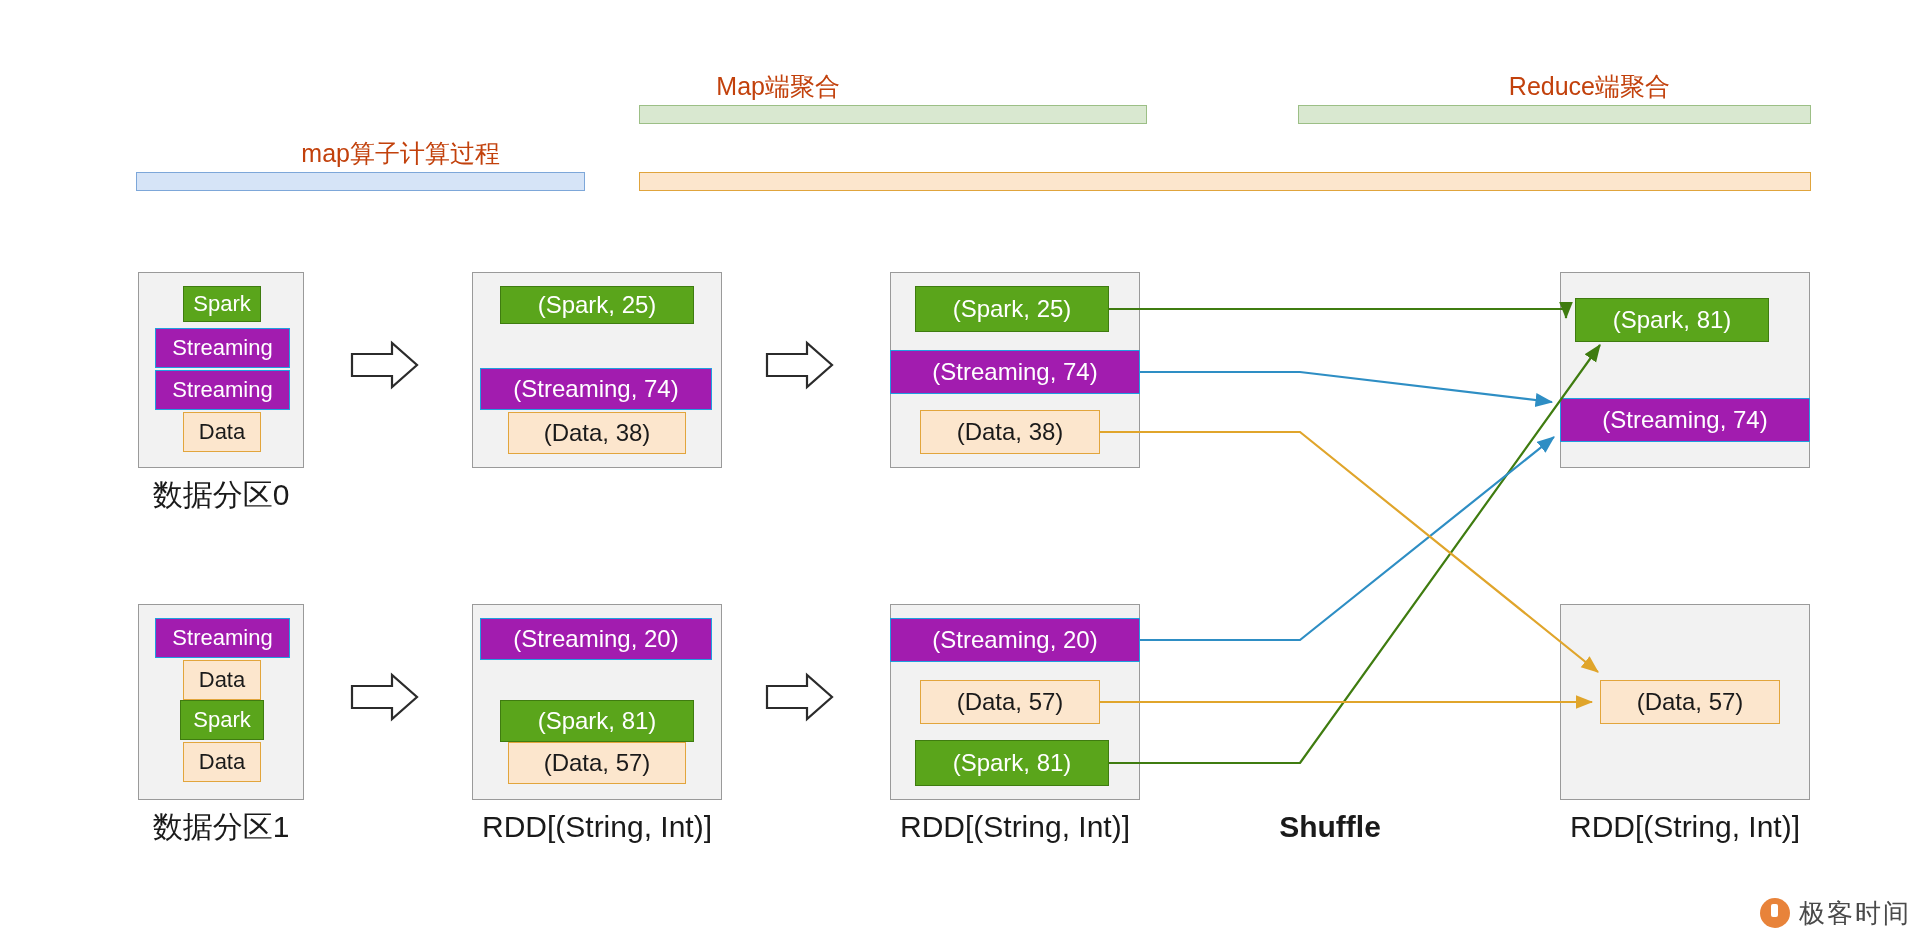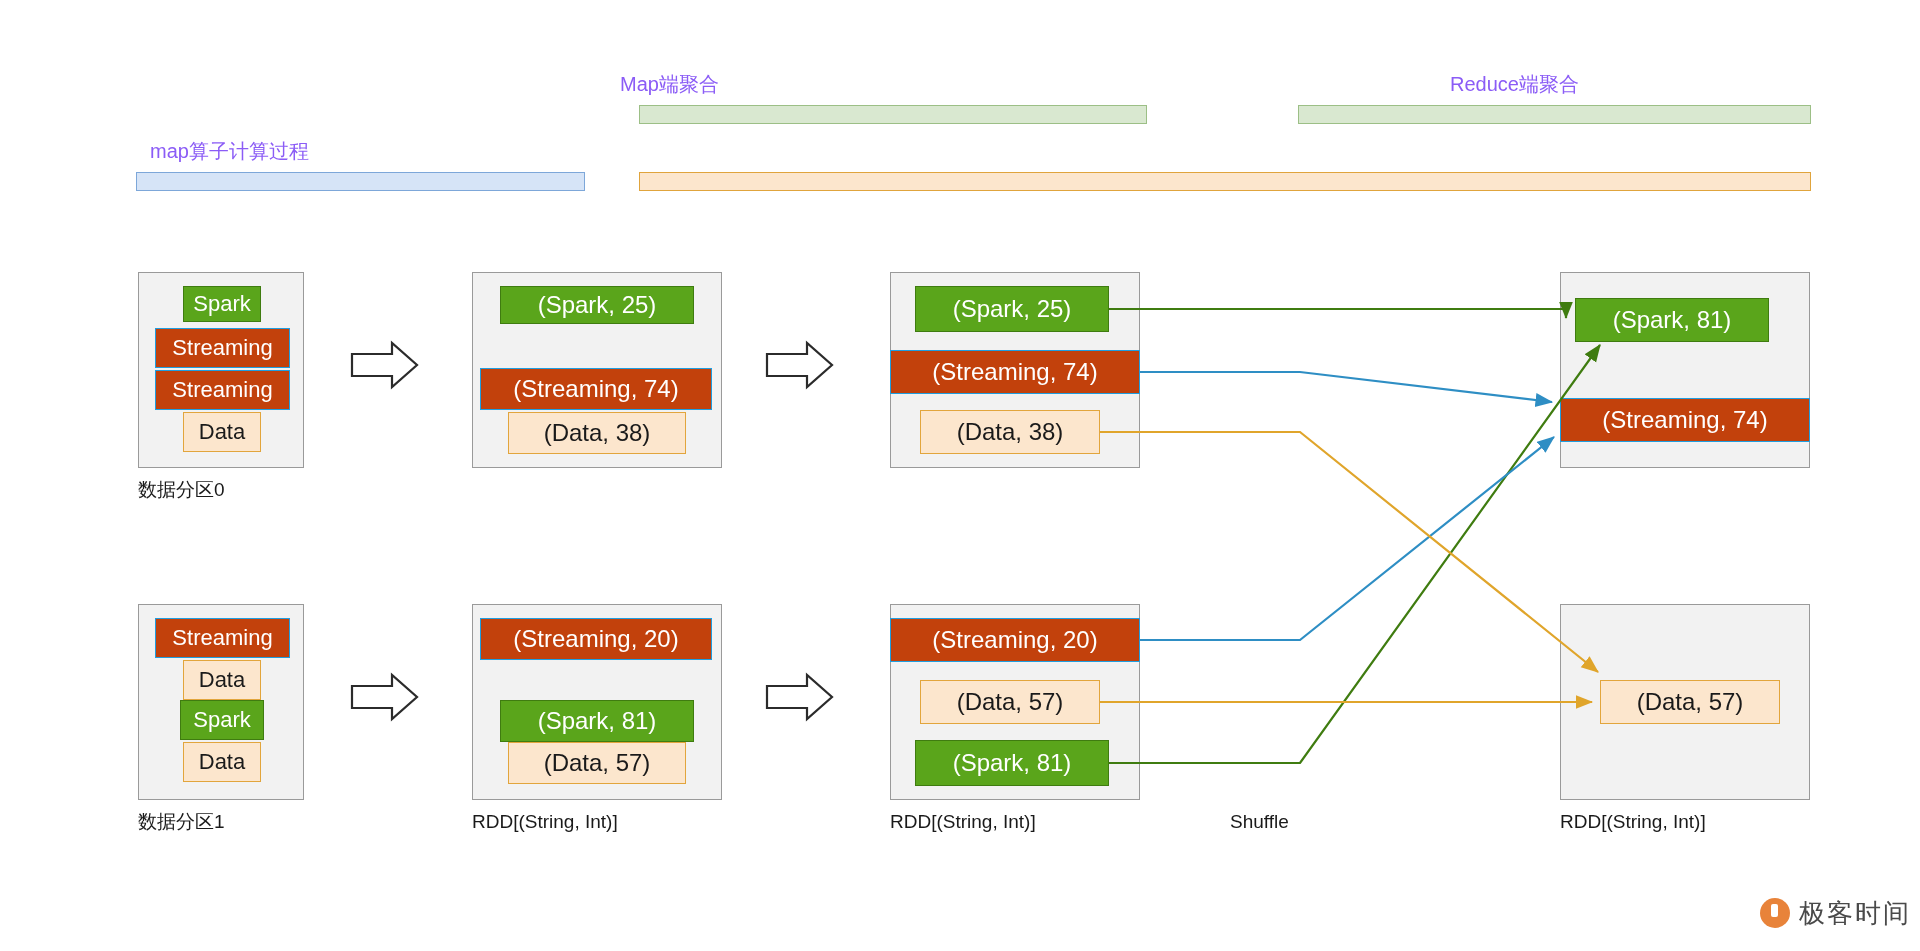--- a/index.html
+++ b/index.html
@@ -25,23 +25,23 @@
   
   .banner {
     border-width: 1px;
     border-style: solid;
   }
   .banner-green { background: #d9e8d0; border-color: #9cbf86; }
   .banner-blue  { background: #d6e4f7; border-color: #7da7d9; }
   .banner-orange{ background: #fce6cd; border-color: #e0a43c; }
 
   .hdr-label {
-    font-size: 20px;
-    color: #8b5cf6;
-    text-align: left;
+    font-size: 25px;
+    color: #c2410c;
+    text-align: right;
     white-space: nowrap;
     line-height: 1;
   }
 
   
   .container-box {
     background: #f2f2f2;
     border: 1.5px solid #9a9a9a;
   }
 
@@ -49,35 +49,35 @@
   .cell {
     display: flex;
     align-items: center;
     justify-content: center;
     white-space: nowrap;
     line-height: 1;
     border-width: 1.5px;
     border-style: solid;
   }
   .cell-green  { background: #5aa51b; border-color: #3f7c10; color: #ffffff; }
-  .cell-blue   { background: #c2410c; border-color: #1f9ee0; color: #ffffff; }
+  .cell-blue   { background: #a21caf; border-color: #1f9ee0; color: #ffffff; }
   .cell-orange { background: #fce6cd; border-color: #e2a53c; color: #1a1a1a; }
 
   .cell-sm { font-size: 22px; }
   .cell-md { font-size: 24px; }
 
   
   .caption {
-    font-size: 19px;
+    font-size: 30px;
     color: #1a1a1a;
-    text-align: left;
-    white-space: nowrap;
-    line-height: 1;
-  }
-  .caption-bold { font-weight: normal; }
+    text-align: center;
+    white-space: nowrap;
+    line-height: 1;
+  }
+  .caption-bold { font-weight: bold; }
 
   
   #wires {
     position: absolute;
     left: 0; top: 0;
     width: 1920px;
     height: 951px;
     pointer-events: none;
   }
 

